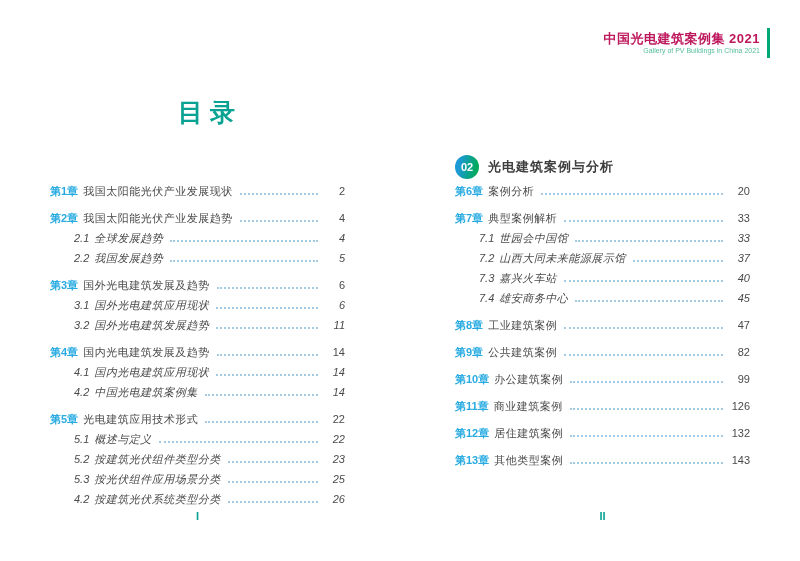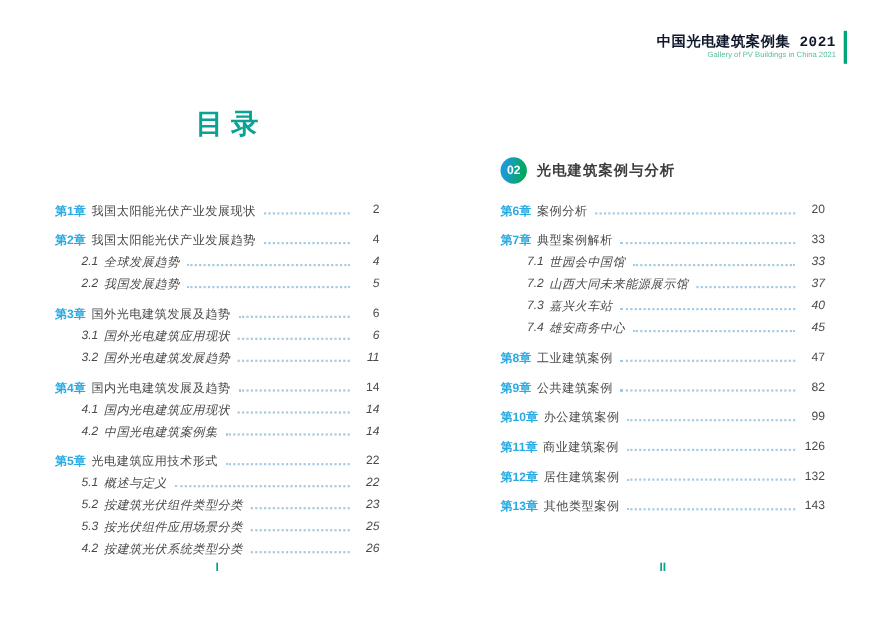--- a/index.html
+++ b/index.html
@@ -11,39 +11,39 @@
     overflow:hidden;
     margin:0 auto;
   }
   
   .header{
     position:absolute;top:28px;right:30px;
     display:flex;align-items:center;
   }
   .header-text{text-align:right;line-height:1.25;}
   .header-title{
-    color:#0f172a;font-size:13px;font-weight:bold;letter-spacing:0.5px;font-family:Liberation Mono, monospace;
+    color:#be185d;font-size:13px;font-weight:bold;letter-spacing:0.5px;
   }
   .header-subtitle{
     color:#54BD9C;font-size:7px;
   }
   .header-bar{
     width:3px;height:30px;background:#00A878;margin-left:7px;
   }
   
   .page-title{
     position:absolute;left:178px;top:96px;
     color:#0AA393;font-size:25px;font-weight:bold;letter-spacing:7px;
   }
   
   .section-header{
     position:absolute;display:flex;align-items:center;gap:9px;
   }
   .section-header.left{left:50px;top:143px;}
-  .section-header.right{left:455px;top:143px;text-align:center;}
+  .section-header.right{left:455px;top:155px;text-align:center;}
   .section-badge{
     width:24px;height:24px;border-radius:50%;
     background:linear-gradient(100deg,#1C9AD6 20%,#00A95C 85%);
     color:#ffffff;font-size:11px;font-weight:bold;
     display:inline-flex;align-items:center;justify-content:center;
     flex:0 0 auto;
   }
   .section-title{
     color:#3d3d3d;font-size:13px;font-weight:bold;letter-spacing:1px;
   }

